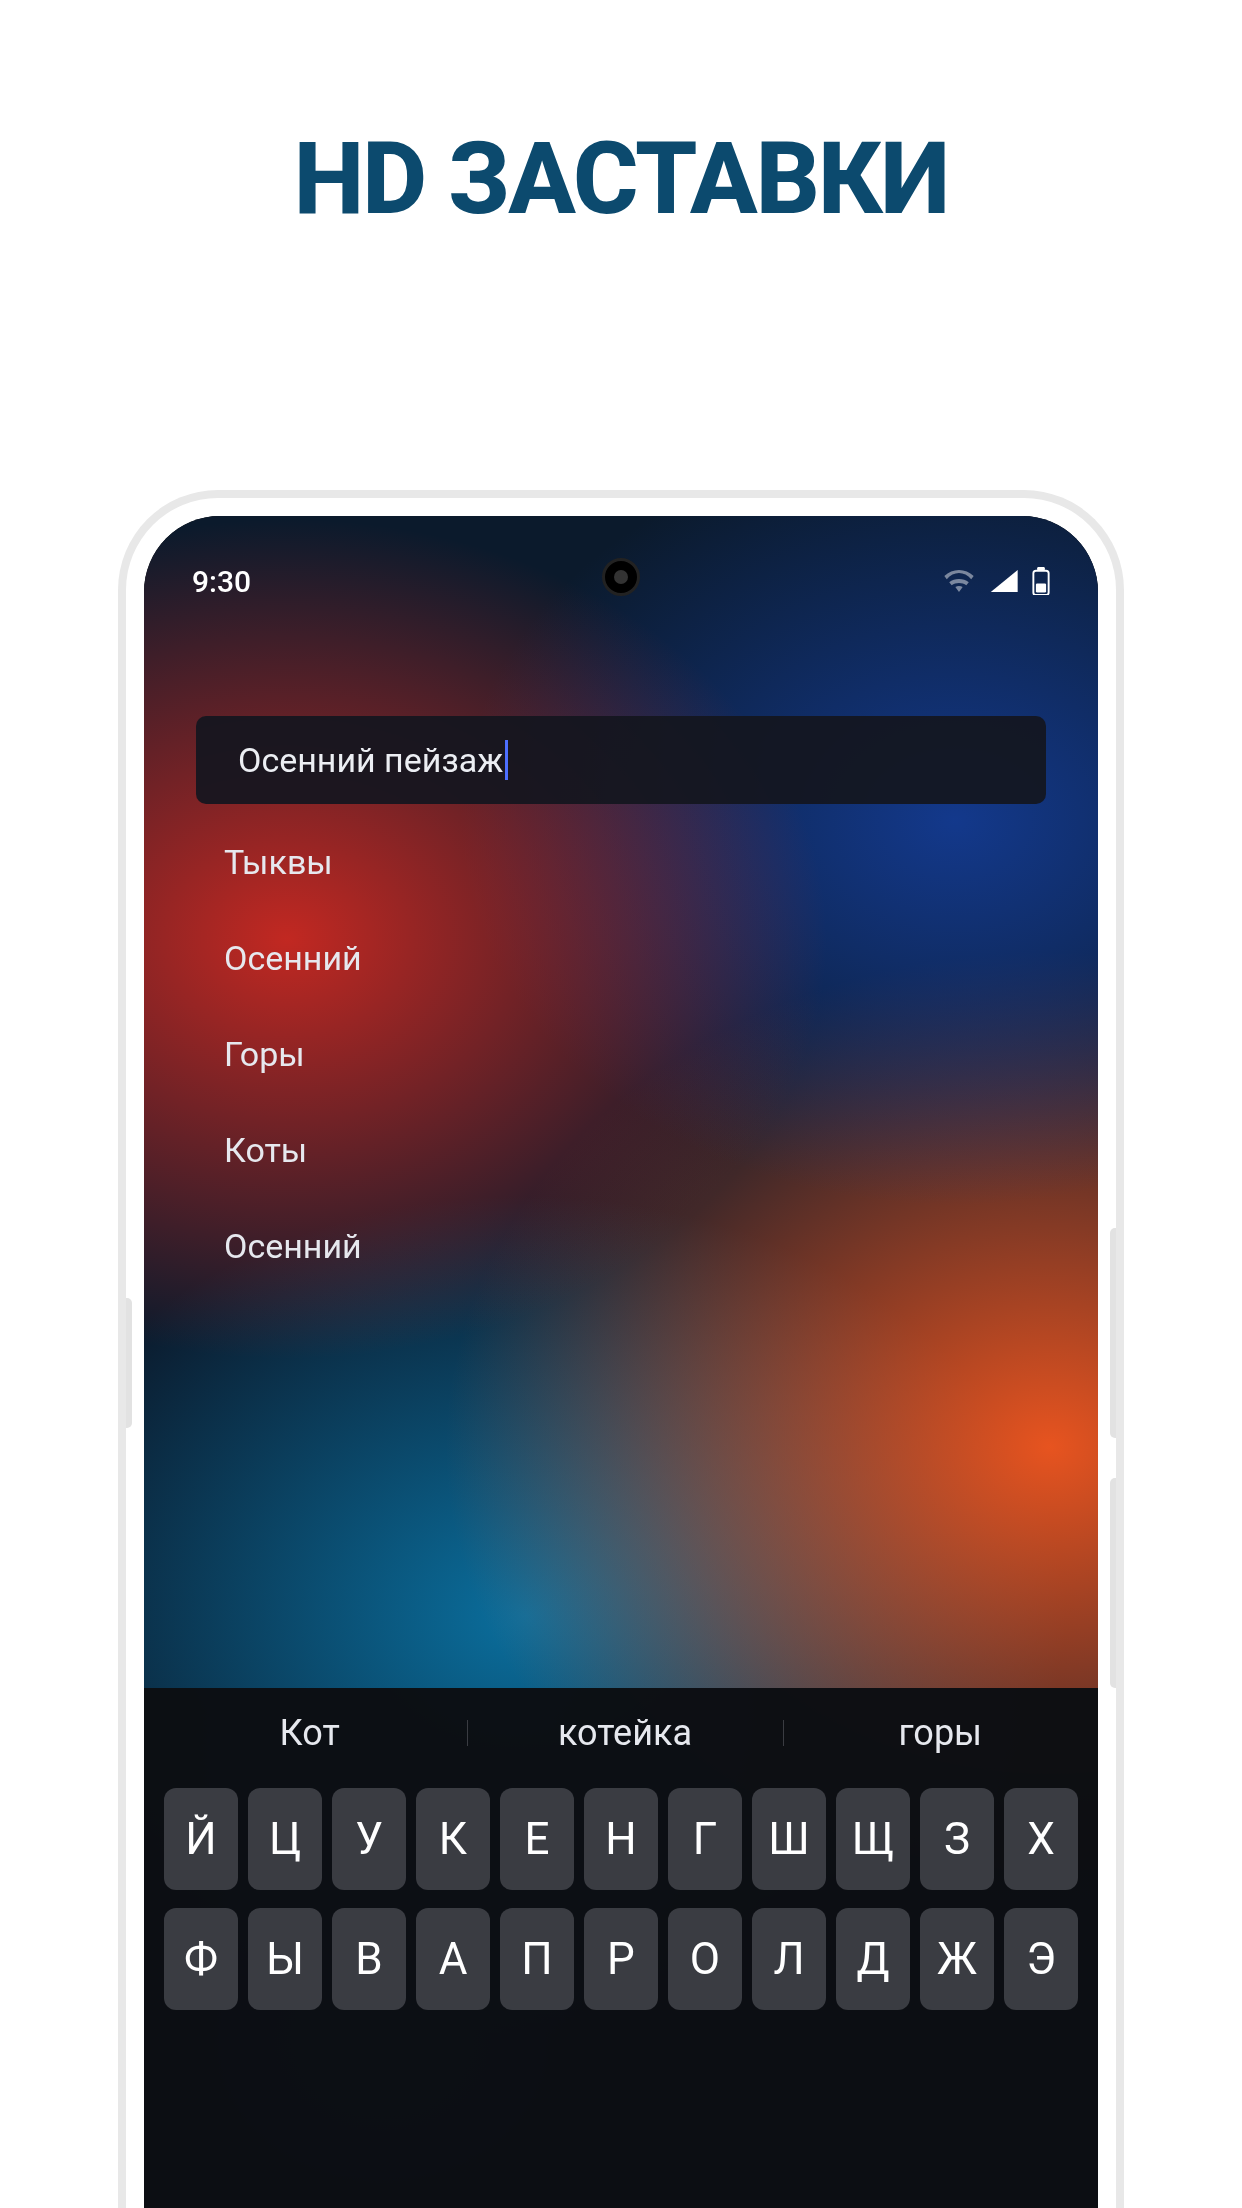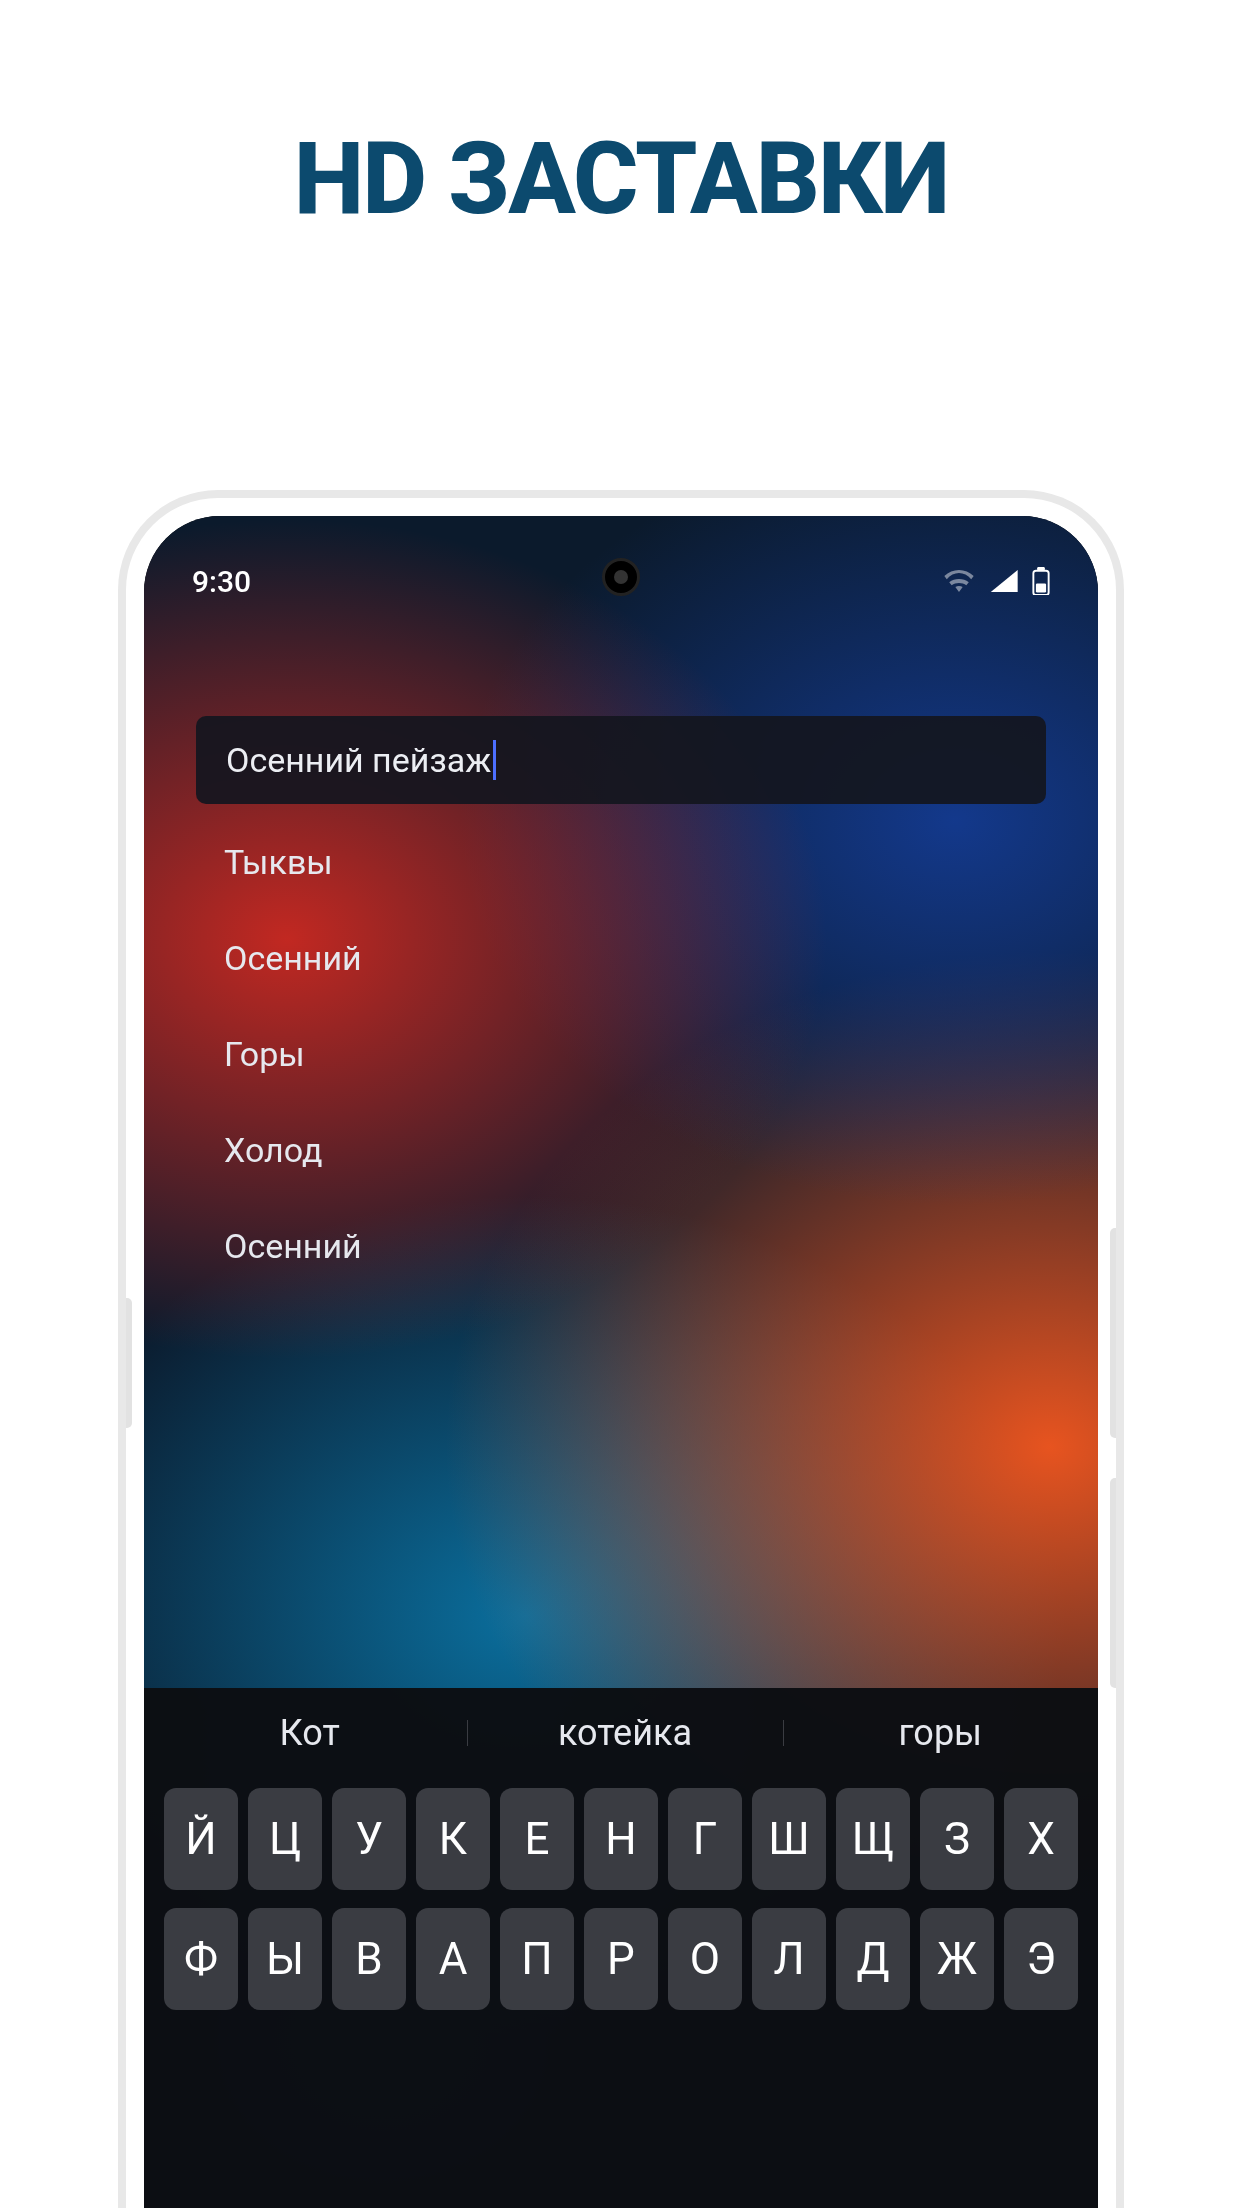--- a/index.html
+++ b/index.html
@@ -103,21 +103,21 @@
   .search-box {
     position: absolute;
     top: 200px;
     left: 52px;
     right: 52px;
     height: 88px;
     background: rgba(20,22,30,0.92);
     border-radius: 10px;
     display: flex;
     align-items: center;
-    padding: 0 30px;
+    padding: 0 42px;
     color: #eceef3;
     font-size: 34px;
   }
   .cursor {
     display: inline-block;
     width: 3px;
     height: 40px;
     background: #4d6fff;
     margin-left: 2px;
     vertical-align: middle;
@@ -252,21 +252,21 @@
 
     <div class="search-box">
       <span>Осенний пейзаж</span>
         <span class="cursor"></span>
     </div>
 
     <div class="suggestions">
       <div class="suggestion-item">Тыквы</div>
       <div class="suggestion-item">Осенний</div>
       <div class="suggestion-item">Горы</div>
-      <div class="suggestion-item">Холод</div>
+      <div class="suggestion-item">Коты</div>
       <div class="suggestion-item">Осенний</div>
     </div>
 
     <div class="keyboard">
       <div class="kb-predictions">
         <div class="kb-pred">Кот</div>
         <div class="kb-pred">котейка</div>
         <div class="kb-pred">горы</div>
       </div>
       <div class="kb-rows">

